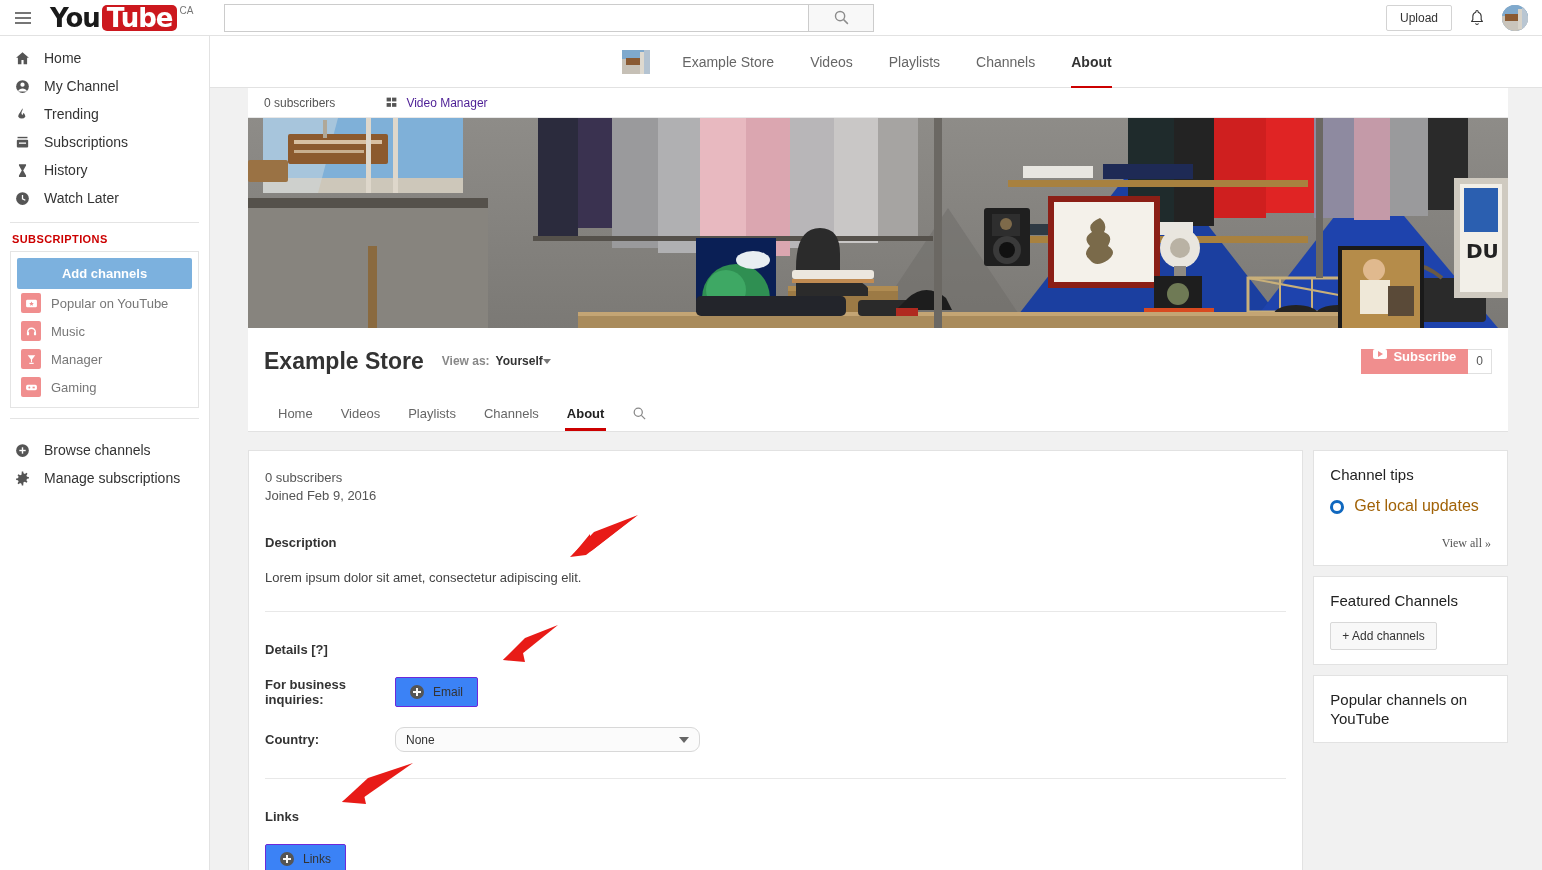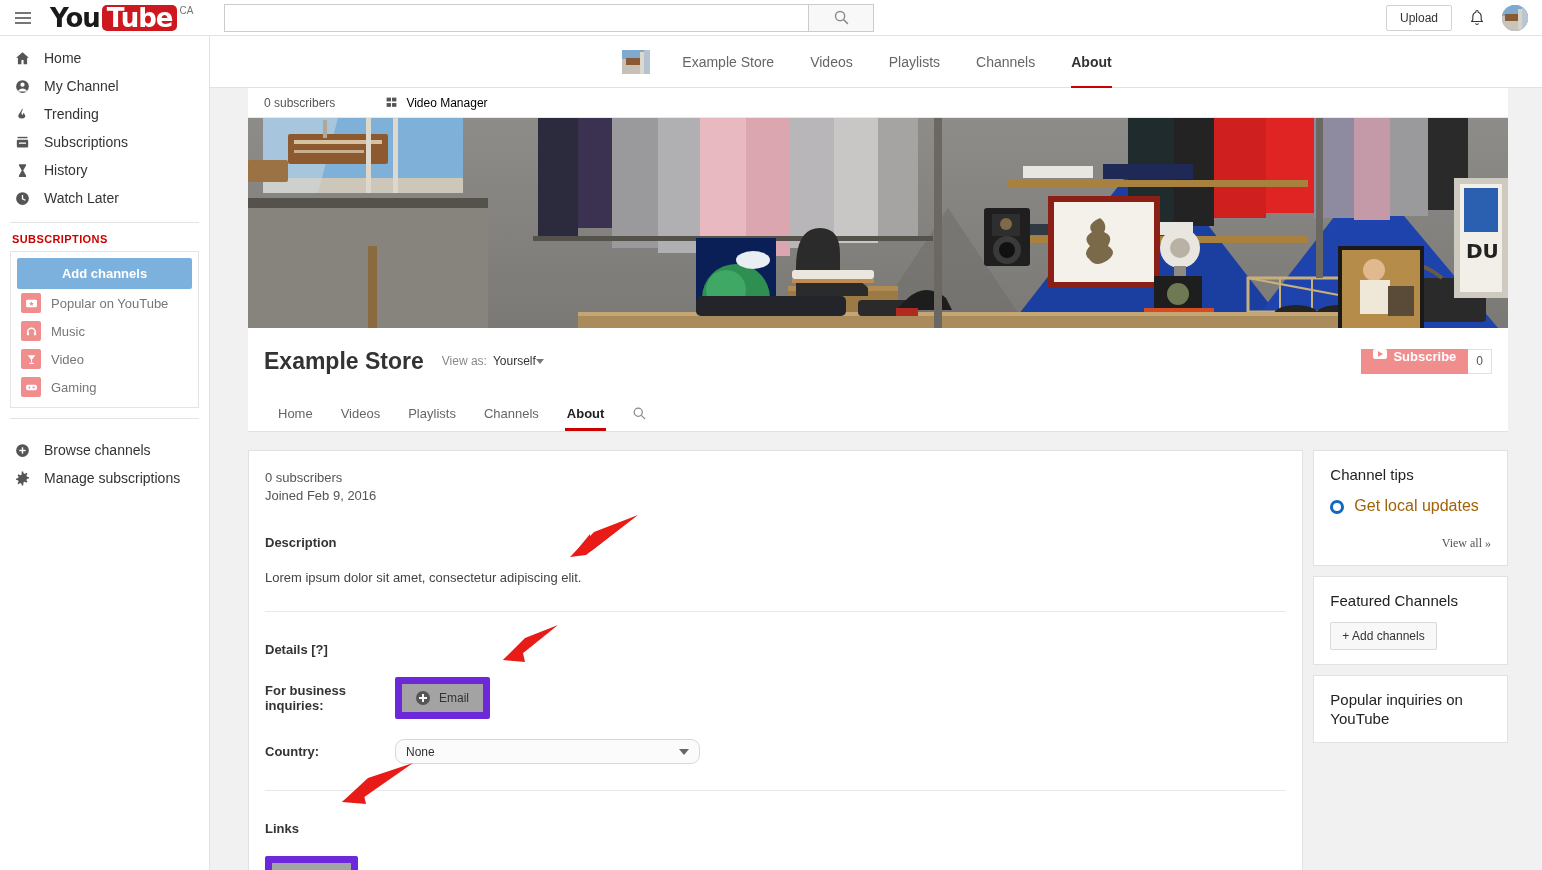--- a/index.html
+++ b/index.html
@@ -103,35 +103,35 @@
   
   .page { position:absolute; top:88px; left:210px; width:1332px; height:782px;
           background:#f1f1f1; }
   .content { position:absolute; left:38px; top:0; width:1260px; }
 
   .subbar {
     background:#fff; border-bottom:1px solid #e8e8e8; height:30px;
     display:flex; align-items:center; padding:0 16px; font-size:12px; color:#555;
   }
   .subbar .cnt { margin-right:50px; }
-  .vm { display:flex; align-items:center; cursor:pointer; color:#000000; }
+  .vm { display:flex; align-items:center; cursor:pointer; color:#4c1d95; }
   .vm-ico { margin-right:8px; display:flex; }
 
   
   .banner { position:relative; width:1260px; height:210px; overflow:hidden;
             background:#6a6a68; }
   .banner svg { display:block; }
 
   
   .titlebar { background:#fff; height:66px; display:flex; align-items:center;
               padding:0 16px; }
   .ch-title { font-size:23px; color:#333; font-weight:bold;
               font-family:"Liberation Sans", sans-serif; }
   .viewas { margin-left:18px; font-size:12px; color:#888; display:flex;
-            align-items:center; gap:6px; }
+            align-items:center; gap:6px;font-weight:bold; }
   .viewas-val { color:#333; cursor:pointer; display:flex; align-items:center; }
   .caret { width:0;height:0;border-left:4px solid transparent;
            border-right:4px solid transparent;border-top:5px solid #777; }
   .sub-group { margin-left:auto; display:flex; align-items:stretch; height:25px; }
   .sub-btn { background:#f08e8e; color:#fff; font-size:13px; font-weight:bold;
              display:flex; gap:6px; padding:0 12px;
              cursor:default; }
   .sub-cnt { border:1px solid #e0e0e0; border-left:none; background:#fff;
              color:#555; font-size:12px; display:flex; align-items:center;
              padding:0 8px; }
@@ -155,22 +155,22 @@
   .about-wrap { display:flex; gap:10px; padding-top:18px; }
   .about-main { width:1057px; background:#fff; border:1px solid #e2e2e2;
                 padding:18px 16px 30px 16px; min-height:380px; }
   .stat { font-size:13px; color:#555; line-height:18px; }
   .sec-head { font-size:13px; color:#333; font-weight:bold; margin-top:30px; }
   .desc-text { font-size:13px; color:#444; margin-top:20px; }
   .hr { height:1px; background:#e8e8e8; margin:26px 0 0 0; }
   .row { display:flex; align-items:center; margin-top:20px; }
   .row-label { font-size:13px; color:#333; font-weight:bold; width:130px; }
   .btn-grey {
-    display:inline-flex; align-items:center; gap:9px; border:7px solid #6d28d9;
-    background:#a3a3a3; border-radius:2px; padding:7px 14px; font-size:12px;
+    display:inline-flex; align-items:center; gap:9px; border:1px solid #6d28d9;
+    background:#3b82f6; border-radius:2px; padding:7px 14px; font-size:12px;
     color:#333; cursor:pointer; font-family:"Liberation Sans", sans-serif;
   }
   .plus-circ { width:14px; height:14px; border-radius:50%; background:#555;
                position:relative; display:inline-block; }
   .plus-circ:before, .plus-circ:after {
     content:""; position:absolute; background:#f8f8f8;
   }
   .plus-circ:before { left:3px; right:3px; top:6px; height:2px; }
   .plus-circ:after { top:3px; bottom:3px; left:6px; width:2px; }
   .select {
@@ -334,21 +334,21 @@
       <span>Music</span>
     </div>
 
     <div class="ch-item">
       <span class="ch-tile">
         <svg width="13" height="13" viewBox="0 0 24 24">
           <path d="M5 4h14l-6 8v5h-2v-5z" fill="#fff"></path>
           <rect x="8" y="18" width="8" height="2.2" fill="#fff"></rect>
         </svg>
       </span>
-      <span>Video</span>
+      <span>Manager</span>
     </div>
 
     <div class="ch-item">
       <span class="ch-tile">
         <svg width="13" height="13" viewBox="0 0 24 24">
           <rect x="2" y="7" width="20" height="10" rx="3" fill="#fff"></rect>
           <circle cx="8" cy="12" r="1.8" fill="#f08e8e"></circle>
           <rect x="14" y="10.5" width="4" height="3" fill="#f08e8e"></rect>
         </svg>
       </span>
@@ -648,21 +648,21 @@
           <span>»</span>
         </div>
       </div>
 
       <div class="card">
         <div class="card-title">Featured Channels</div>
         <span class="btn-small">+ Add channels</span>
       </div>
 
       <div class="card">
-        <div class="card-title">Popular inquiries on YouTube</div>
+        <div class="card-title">Popular channels on YouTube</div>
       </div>
     </div>
 
   </div>
 </div>
 </div>
 
 <svg class="arrow" style="left:560px; top:512px;" width="80" height="56" viewBox="0 0 80 56">
   <path d="M76 4 L30 40 L38 30 L12 44 L30 22 L30 32 Z" fill="#e81b17"></path>
   <path d="M78 3 L26 43 L10 45 L34 20 Z" fill="#e81b17"></path>

